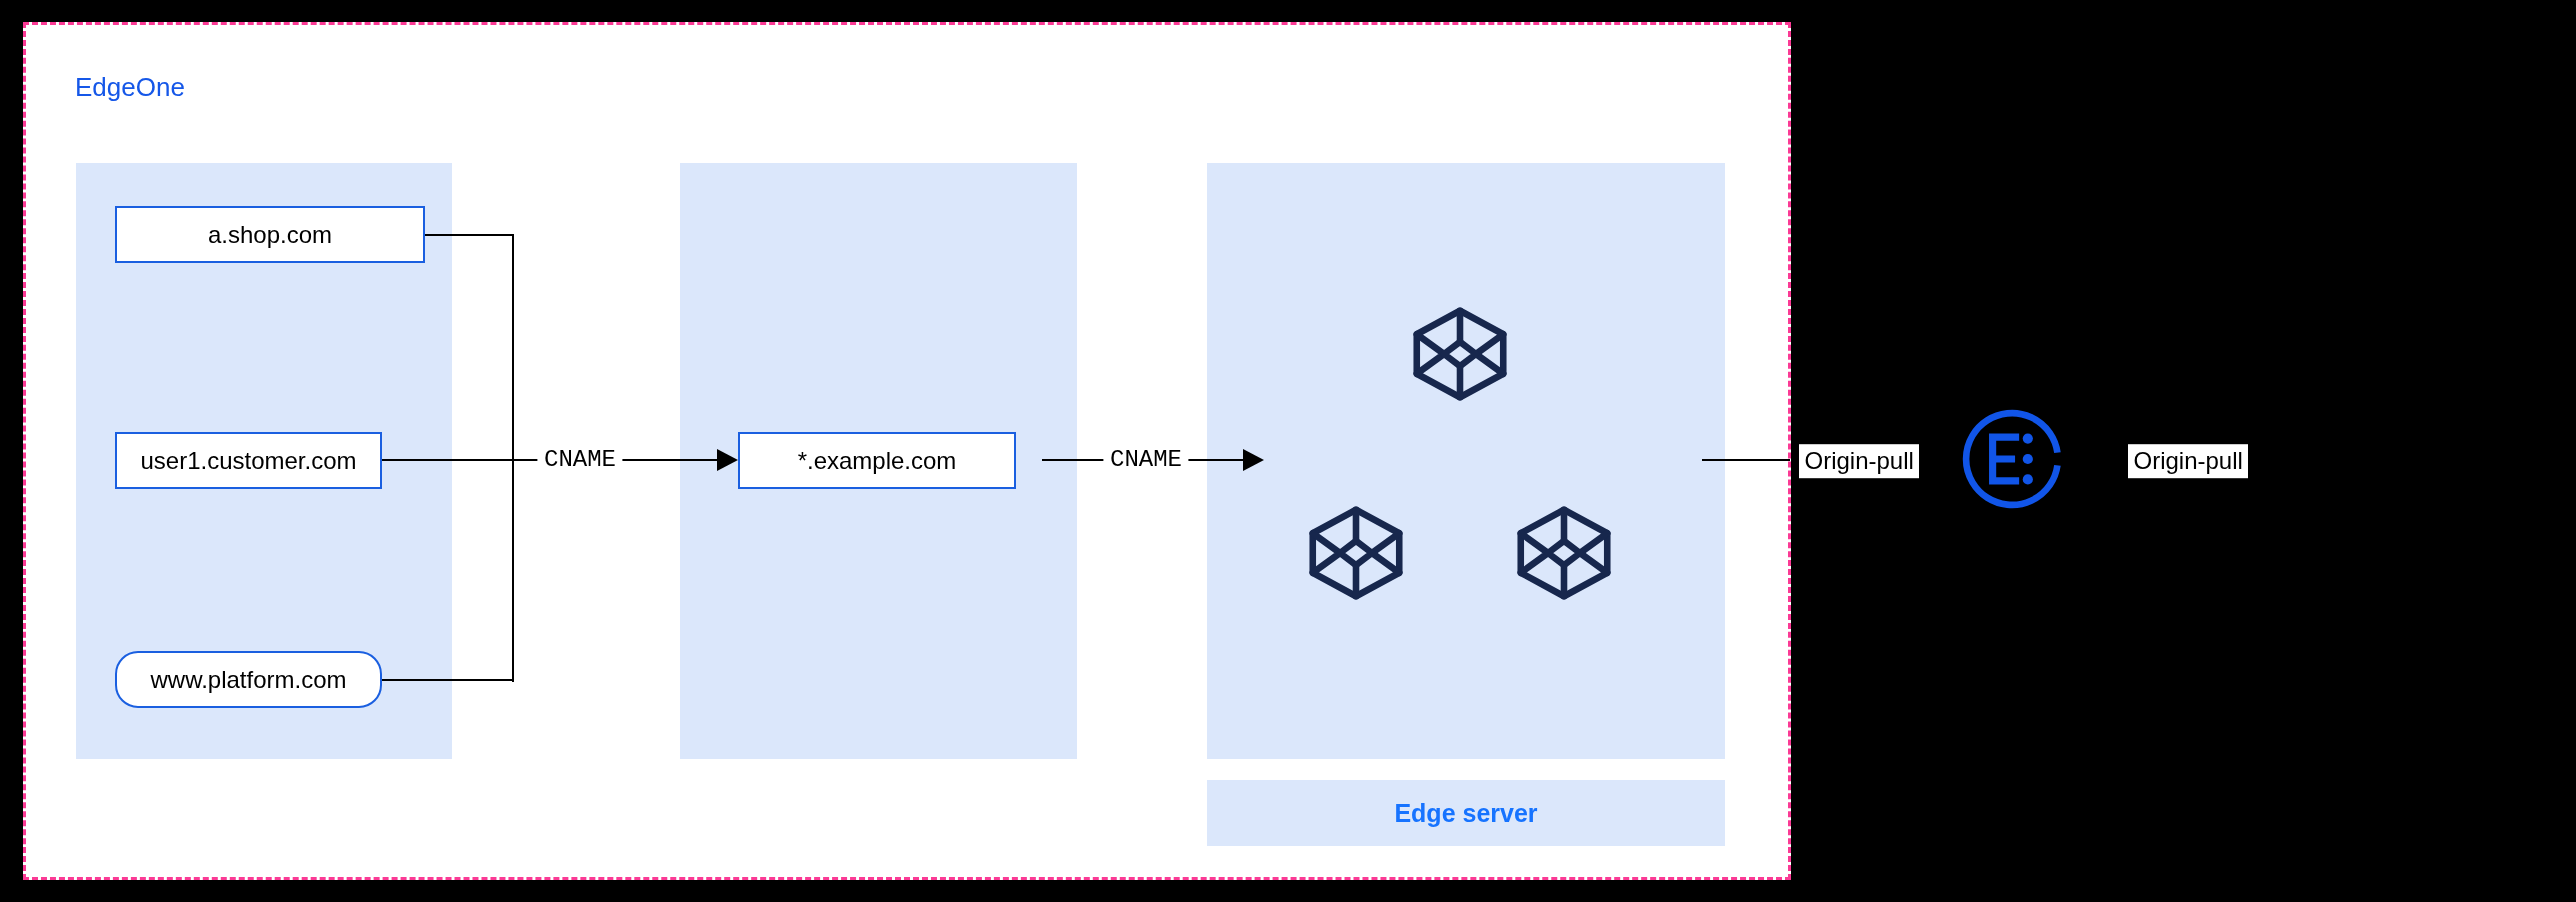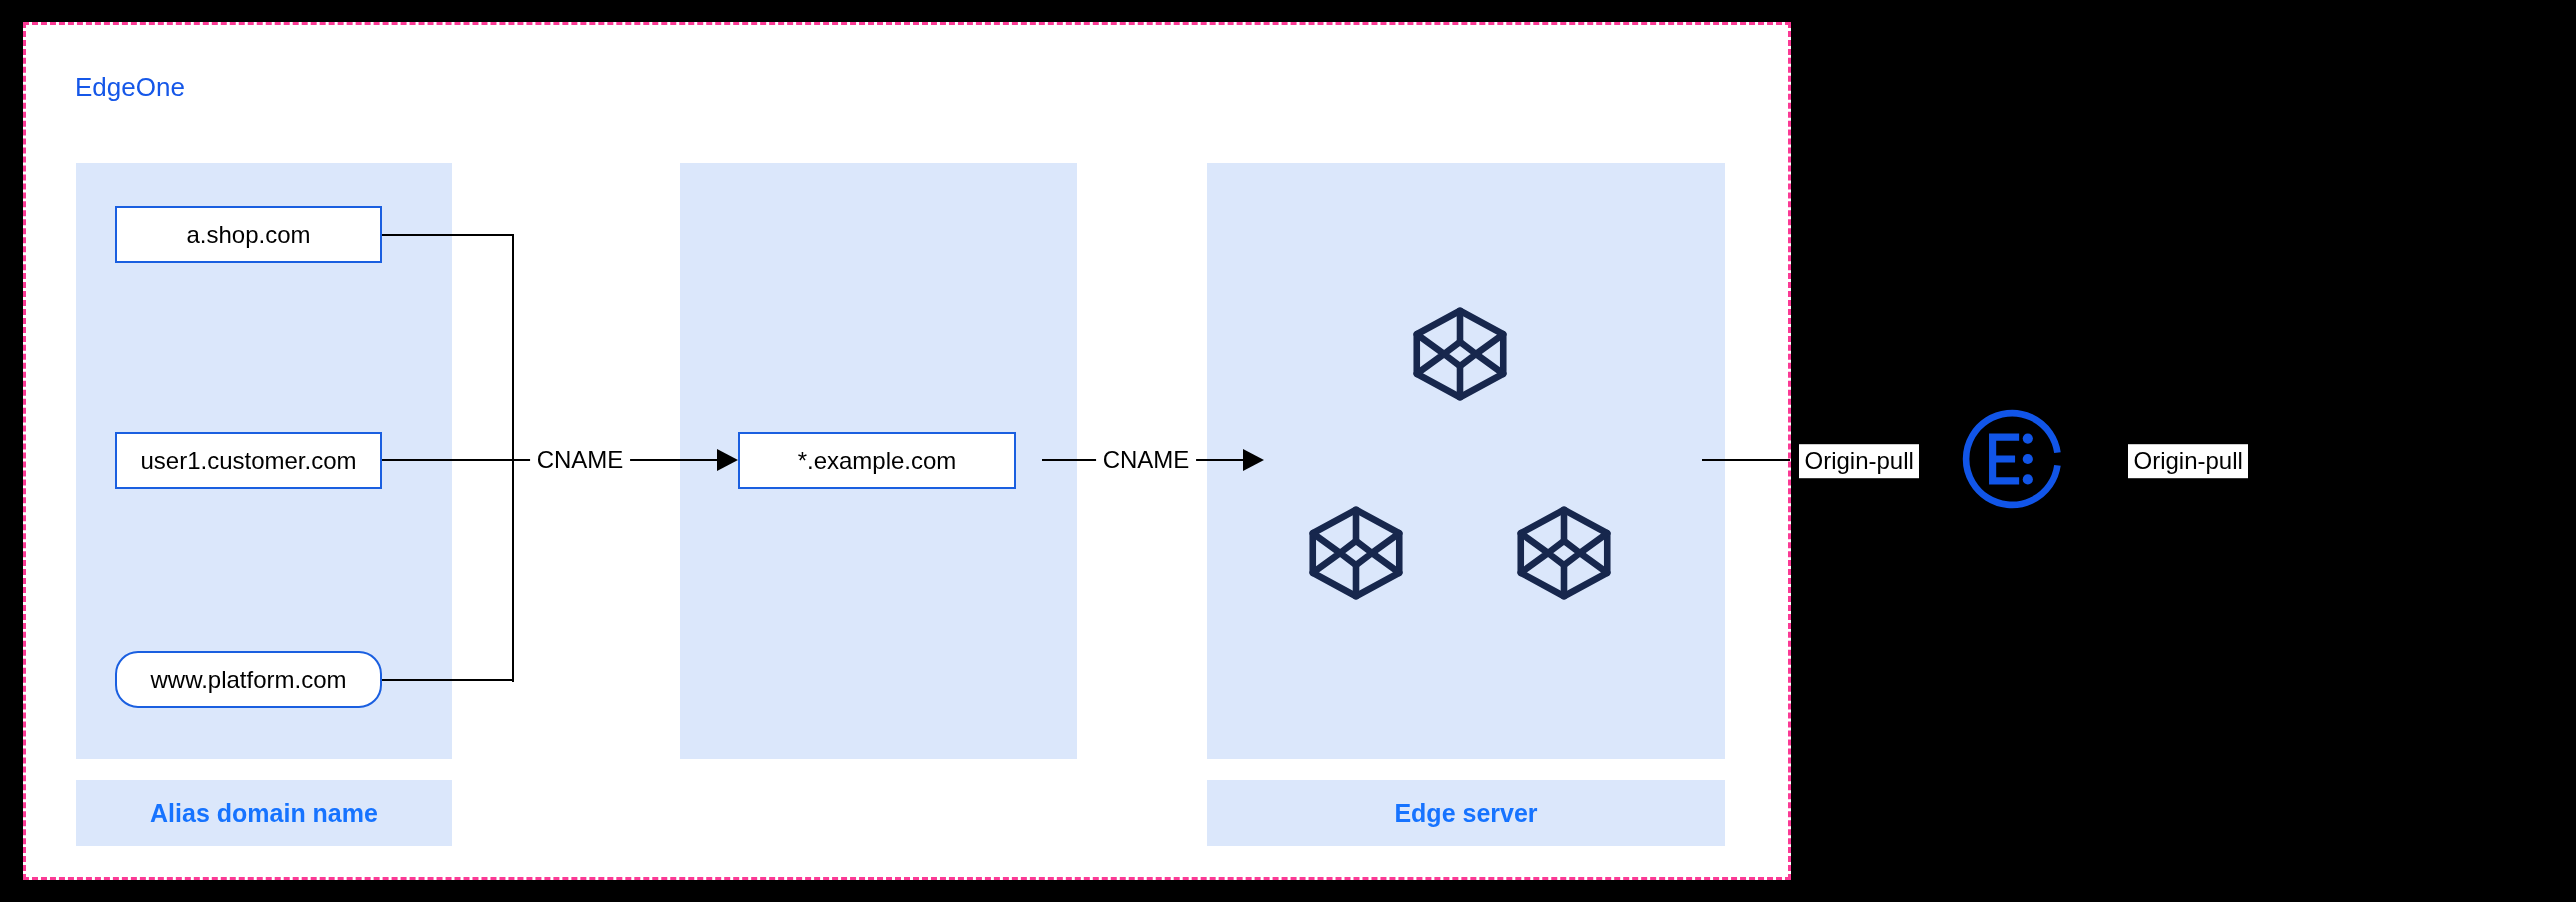--- a/index.html
+++ b/index.html
@@ -43,30 +43,31 @@
     border-bottom:11px solid transparent;
     border-left:21px solid #000;
   }
   .node-box{
     position:absolute;height:57px;
     background:#fff;border:2.7px solid #1a5fe0;box-sizing:border-box;
     color:#000;font-size:24px;
     display:flex;align-items:center;justify-content:center;
     white-space:nowrap;
   }
-  .box-a{left:115px;top:206px;width:267px;}
+  .box-a{left:115px;top:206px;width:310px;}
   .box-user1{left:115px;top:432px;width:267px;}
   .box-www{left:115px;top:651px;width:267px;border-radius:23px;}
   .box-target{left:738px;top:432px;width:278px;}
   .box-edge{left:1264px;top:432px;width:440px;}
   .edge-label{
     position:absolute;background:#fff;color:#000;
     font-size:24px;line-height:26px;padding:3.8px 6.6px;
     white-space:nowrap;
     transform:translate(-50%,-50%);
+    font-family:Liberation Mono, monospace;
   }
   .cname-1{left:580px;top:460px;}
   .cname-2{left:1146px;top:460px;}
   .origin-chip{
     position:absolute;background:#fff;color:#000;
     font-size:24px;line-height:26px;padding:3.8px 5.5px;
     white-space:nowrap;
     transform:translateY(-50%);
   }
   .chip-1{left:1799px;top:461px;}
@@ -141,21 +142,18 @@
   </svg>
 
   <svg class="logo" viewBox="0 0 200 200">
     <path d="M 189.1 87.5 A 90 90 0 1 0 189.1 112.5" fill="none" stroke="#1155e8" stroke-width="13" stroke-linecap="butt"></path>
     <path d="M114 57 L62 57 L62 143 L114 143 M62 100 L106 100" fill="none" stroke="#1155e8" stroke-width="14"></path>
     <circle cx="131" cy="60" r="10" fill="#1155e8"></circle>
     <circle cx="131" cy="100" r="10" fill="#1155e8"></circle>
     <circle cx="131" cy="140" r="10" fill="#1155e8"></circle>
   </svg>
 
-  <div class="strip strip-alias">
-    <span>Alias domain name</span>
-  </div>
   <div class="strip strip-edge">
     <span>Edge server</span>
   </div>
 
 </div>
 
 
 </body></html>

